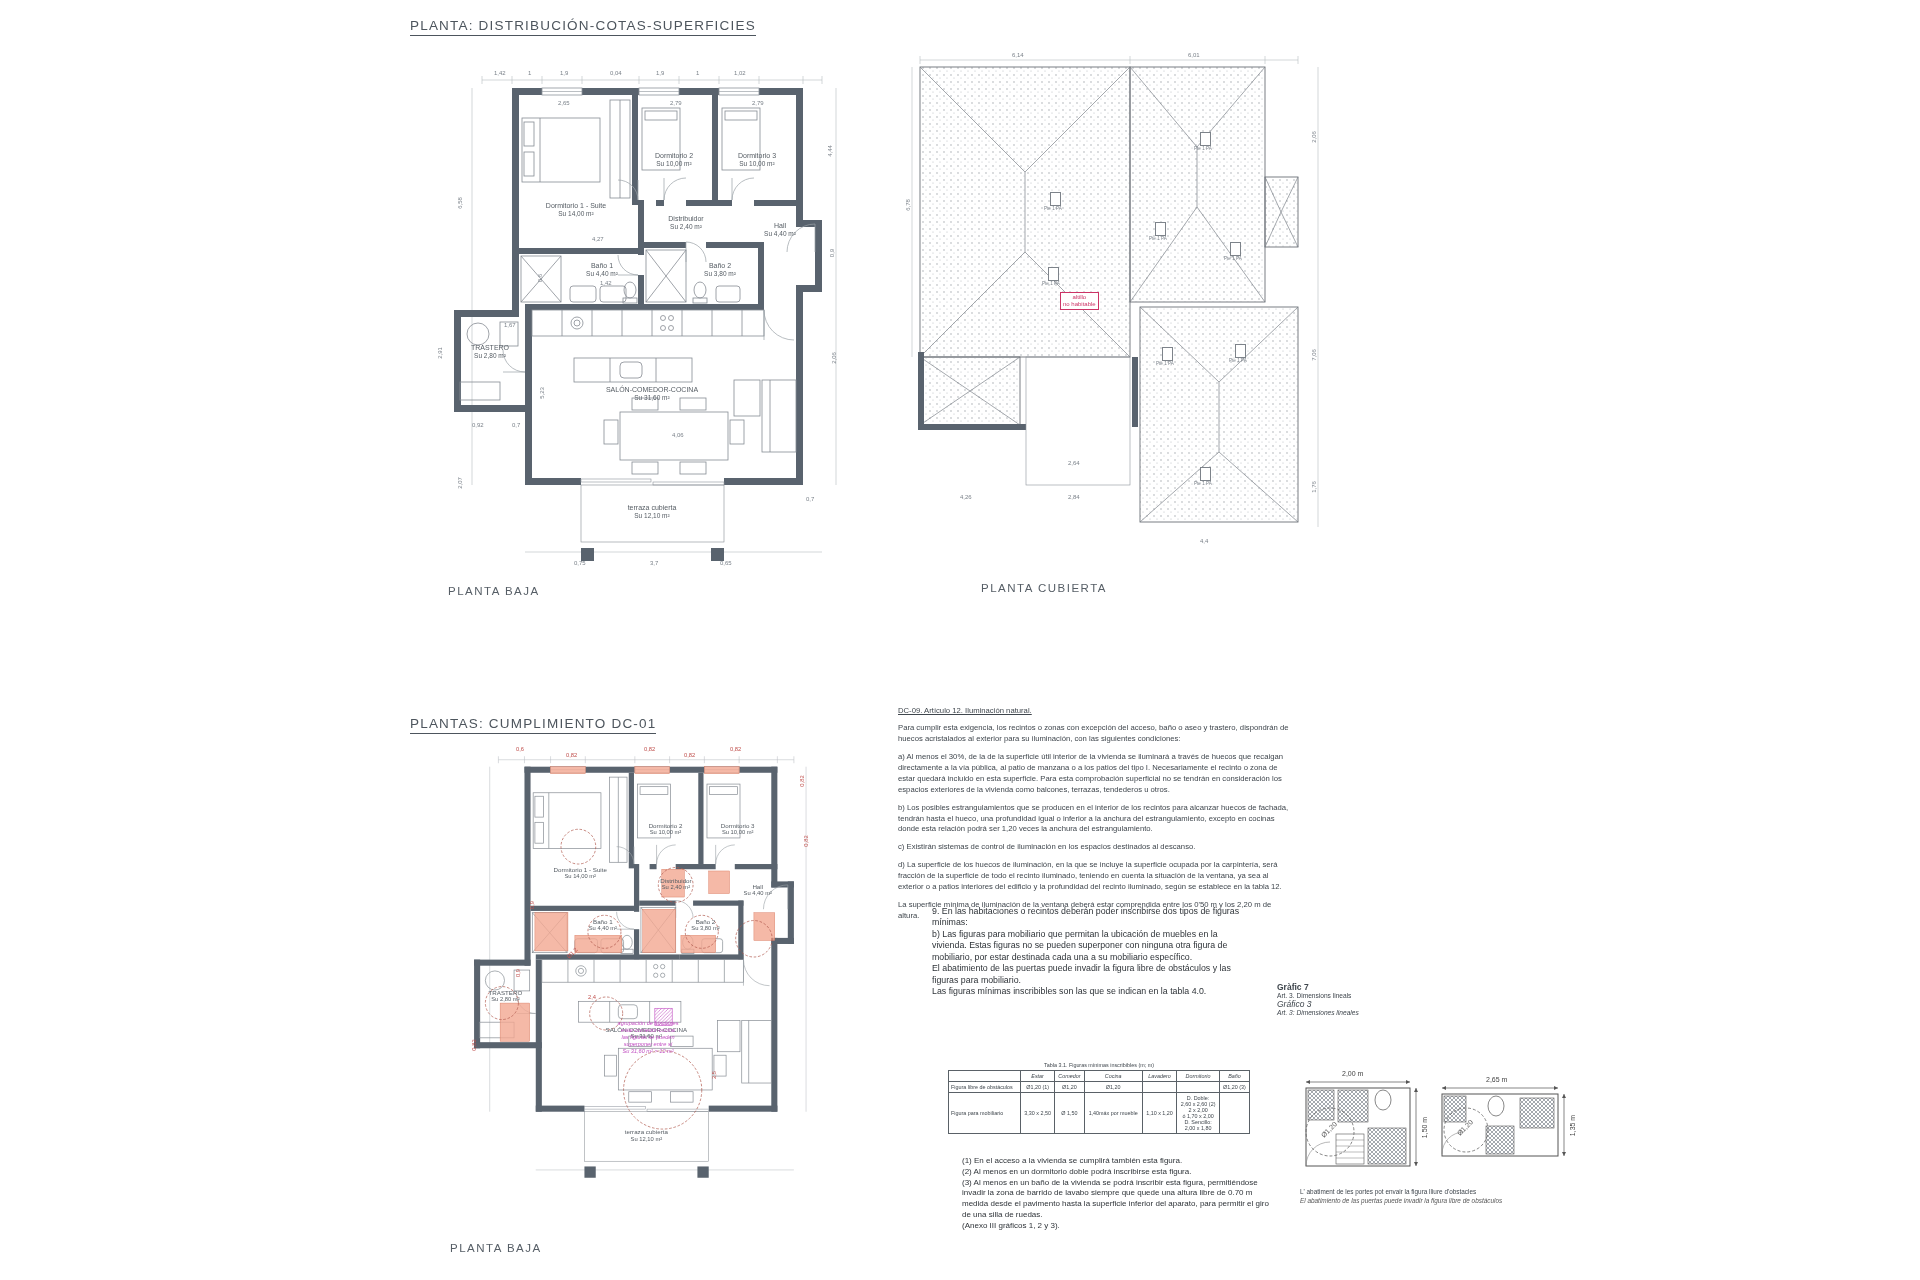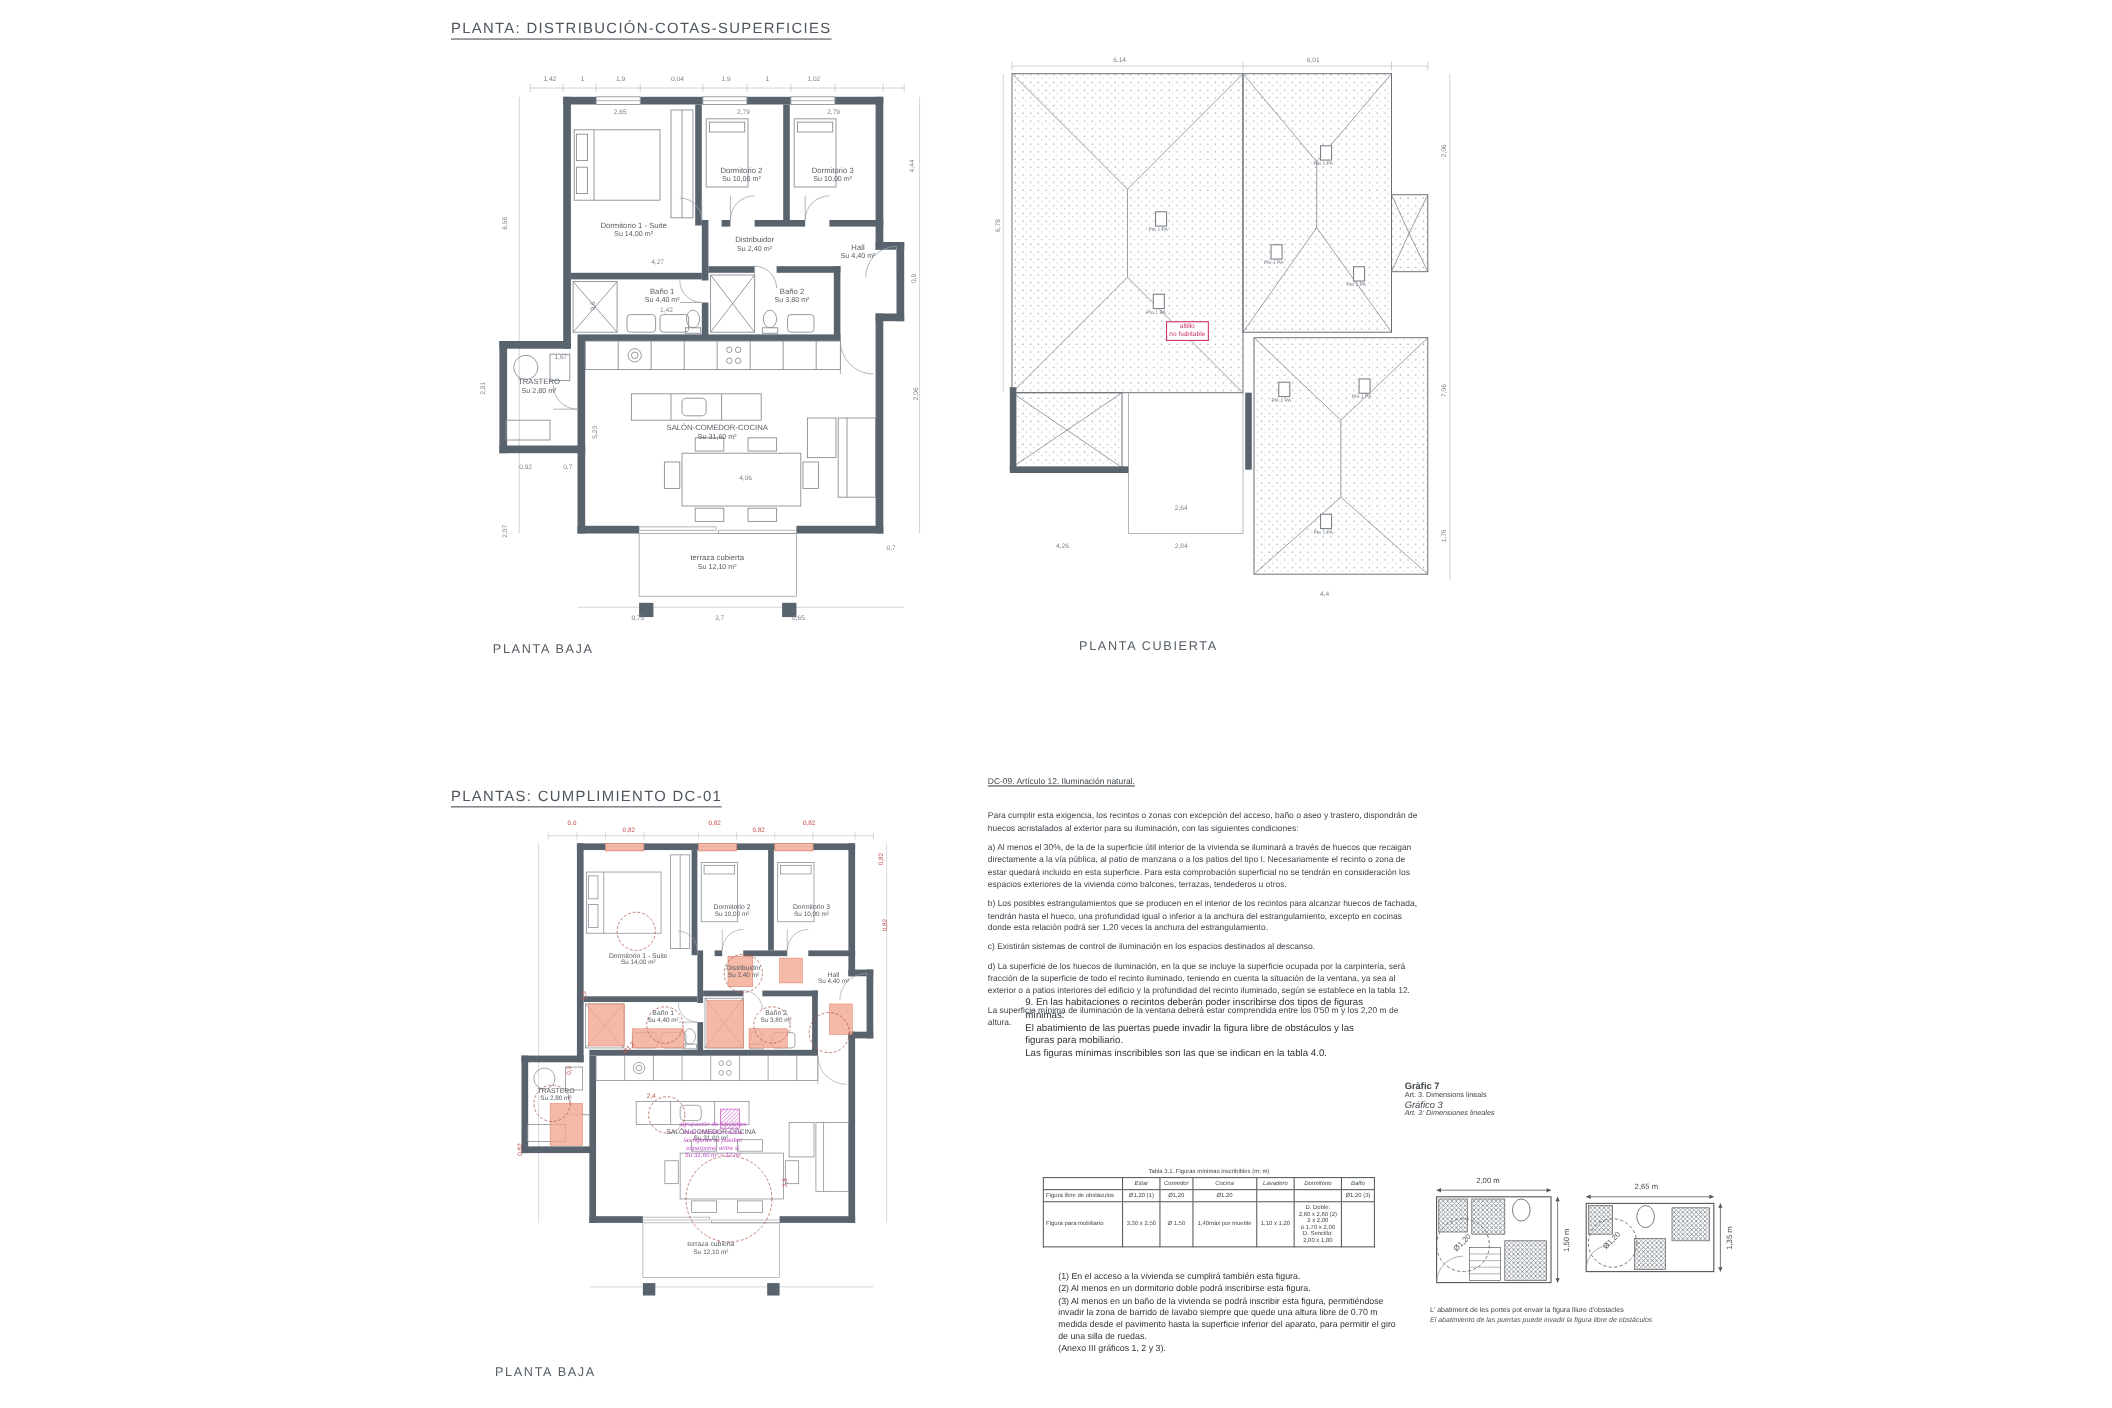--- a/index.html
+++ b/index.html
@@ -21,21 +21,21 @@
   .dim{position:absolute;font-size:6px;color:#7b828a;white-space:nowrap;}
   .reddim{position:absolute;font-size:5.8px;color:#c0504d;white-space:nowrap;}
   .pte-box{position:absolute;width:9px;height:12px;border:0.8px solid #7d838a;background:#fff;}
   .pte-label{position:absolute;font-size:4.6px;color:#7b828a;white-space:nowrap;}
   .magenta-note{position:absolute;font-size:5.6px;line-height:1.25;color:#c24fc2;font-style:italic;
                 text-align:center;}
   .roof-note{position:absolute;font-size:6px;line-height:1.2;color:#cc3366;text-align:center;
              border:0.6px solid #cc3366;padding:1px 2px;background:#fff;}
   
   .dc09{position:absolute;width:392px;font-size:7.7px;line-height:1.42;color:#3f464d;}
-  .dc09 .dc09-head{text-decoration:underline;margin-bottom:20px;}
+  .dc09 .dc09-head{text-decoration:underline;margin-bottom:6px;}
   .dc09 p{margin:0 0 7px 0;}
   .figuras{position:absolute;width:322px;font-size:8.8px;line-height:1.3;color:#2e3338;}
   .figuras p{margin:0;}
   .grafico{position:absolute;width:170px;color:#3f464d;}
   .grafico .g0{font-size:8.5px;font-weight:bold;}
   .grafico .g1{font-size:6.6px;}
   .grafico .g2{font-size:8.5px;font-style:italic;}
   .grafico .g3{font-size:6.6px;font-style:italic;}
   .tabla-wrap{position:absolute;width:302px;}
   .tabla-title{font-size:5.4px;text-align:center;color:#3f464d;margin-bottom:2px;}
@@ -506,20 +506,21 @@
         <p>a) Al menos el 30%, de la de la superficie útil interior de la vivienda se iluminará a través de huecos que recaigan directamente a la vía pública, al patio de manzana o a los patios del tipo I. Necesariamente el recinto o zona de estar quedará incluido en esta superficie. Para esta comprobación superficial no se tendrán en consideración los espacios exteriores de la vivienda como balcones, terrazas, tendederos u otros.</p>
         <p>b) Los posibles estrangulamientos que se producen en el interior de los recintos para alcanzar huecos de fachada, tendrán hasta el hueco, una profundidad igual o inferior a la anchura del estrangulamiento, excepto en cocinas donde esta relación podrá ser 1,20 veces la anchura del estrangulamiento.</p>
         <p>c) Existirán sistemas de control de iluminación en los espacios destinados al descanso.</p>
         <p>d) La superficie de los huecos de iluminación, en la que se incluye la superficie ocupada por la carpintería, será fracción de la superficie de todo el recinto iluminado, teniendo en cuenta la situación de la ventana, ya sea al exterior o a patios interiores del edificio y la profundidad del recinto iluminado, según se establece en la tabla 12.</p>
         <p>La superficie mínima de iluminación de la ventana deberá estar comprendida entre los 0'50 m y los 2,20 m de altura.</p>
       </div>
   </div>
 
   <div class="figuras" id="figuras" style="left:932px;top:906px;">
       <p>9. En las habitaciones o recintos deberán poder inscribirse dos tipos de figuras mínimas:</p>
+      <p>b) Las figuras para mobiliario que permitan la ubicación de muebles en la vivienda. Estas figuras no se pueden superponer con ninguna otra figura de mobiliario, por estar destinada cada una a su mobiliario específico.</p>
       <p>El abatimiento de las puertas puede invadir la figura libre de obstáculos y las figuras para mobiliario.</p>
       <p>Las figuras mínimas inscribibles son las que se indican en la tabla 4.0.</p>
     </div>
 
   <div class="grafico" style="left:1277px;top:982px;">
     <div class="g0">Gràfic 7</div>
     <div class="g1">Art. 3. Dimensions lineals</div>
     <div class="g2">Gráfico 3</div>
     <div class="g3">Art. 3: Dimensiones lineales</div>
   </div>

